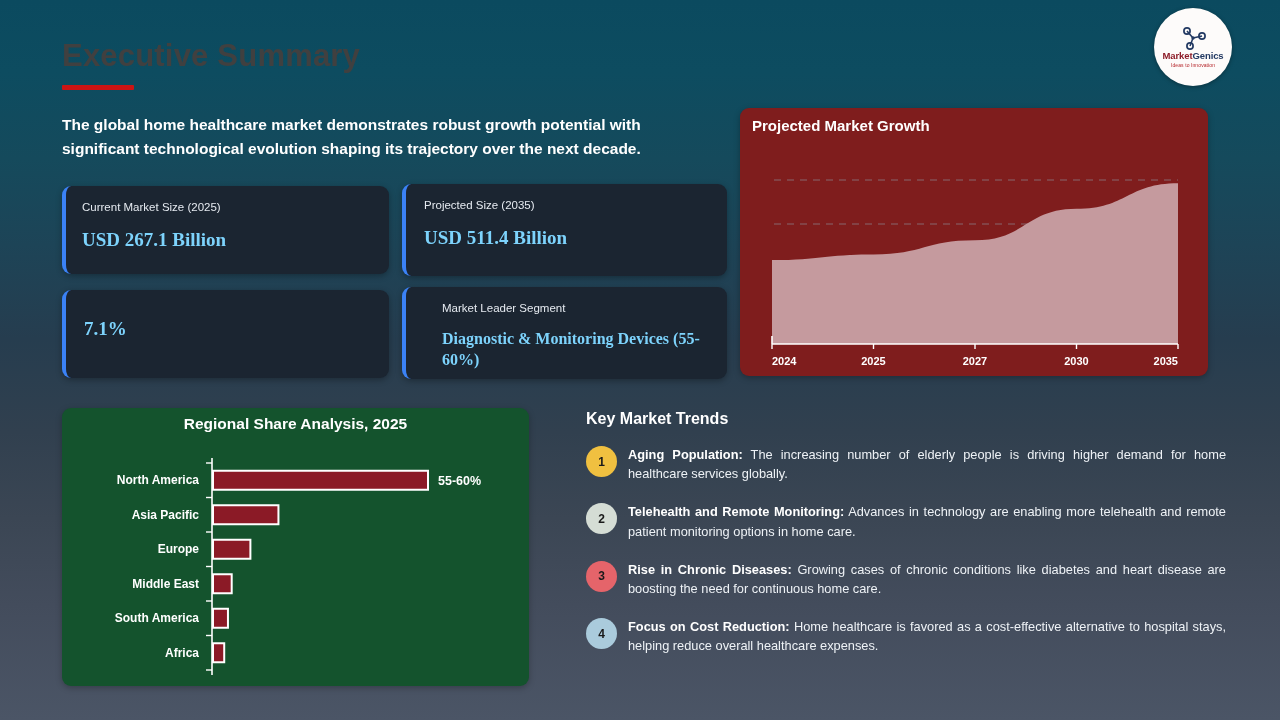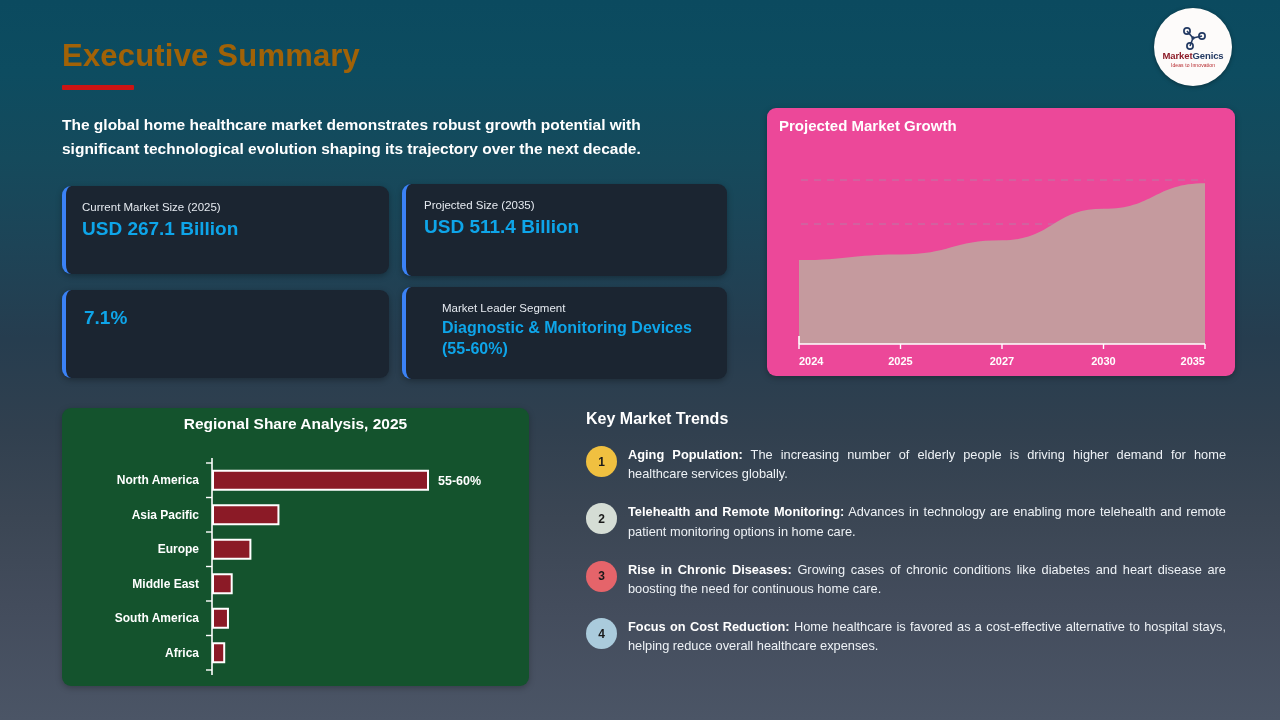--- a/index.html
+++ b/index.html
@@ -17,21 +17,21 @@
         #434c5c 84%,
         #4b5566 100%);
     color: #ffffff;
     position: relative;
   }
 
   
   .page-title {
     position: absolute; left: 62px; top: 38px;
     font-size: 31px; font-weight: bold; letter-spacing: .2px;
-    color: #a16207;
+    color: #404040;
   }
   .title-rule {
     position: absolute; left: 62px; top: 85px;
     width: 72px; height: 5px; background: #cc1414; border-radius: 1px;
   }
   .logo {
     position: absolute; left: 1154px; top: 8px;
     width: 78px; height: 78px; border-radius: 50%;
     background: #fdfbfa;
     display: flex; flex-direction: column;
@@ -54,32 +54,32 @@
   
   .kpi {
     position: absolute;
     background: #1b2531;
     border-radius: 9px;
     border-left: 4px solid #3b82f6;
     box-shadow: 0 2px 6px rgba(0,0,0,.30);
     padding: 14px 18px 0 18px;
   }
   .kpi-label { font-size: 11.5px; color: #e5eaf0; font-weight: normal; line-height: 1.3; }
-  .kpi-value { font-size: 19px; font-weight: bold; color: #0ea5e9; margin-top: 1px; line-height: 1.32; }
+  .kpi-value { font-size: 19px; font-weight: bold; color: #7dd3fc; margin-top: 12px; line-height: 1.32; font-family: Liberation Serif, serif; }
   #kpi-current { left: 62px;  top: 186px; width: 327px; height: 88px; padding-left: 16px; }
   #kpi-projected { left: 402px; top: 184px; width: 325px; height: 92px; }
   #kpi-cagr { left: 62px;  top: 290px; width: 327px; height: 88px; }
   #kpi-leader { left: 402px; top: 287px; width: 325px; height: 92px; padding-left: 36px; }
   #kpi-leader .kpi-value { font-size: 16px; }
 
   
   #growth-panel {
-    position: absolute; left: 767px; top: 108px;
+    position: absolute; left: 740px; top: 108px;
     width: 468px; height: 268px;
-    background: #ec4899; border-radius: 9px;
+    background: #7f1d1d; border-radius: 9px;
     box-shadow: 0 2px 6px rgba(0,0,0,.28);
   }
   .panel-title-left {
     position: absolute; left: 12px; top: 9px;
     font-size: 15px; font-weight: bold; color: #ffffff;
   }
   #growth-svg { position: absolute; left: 0; top: 0; }
   .axis-tick-label {
     font-family: "Liberation Sans", sans-serif;
     font-size: 11px; font-weight: bold; fill: #ffffff;

